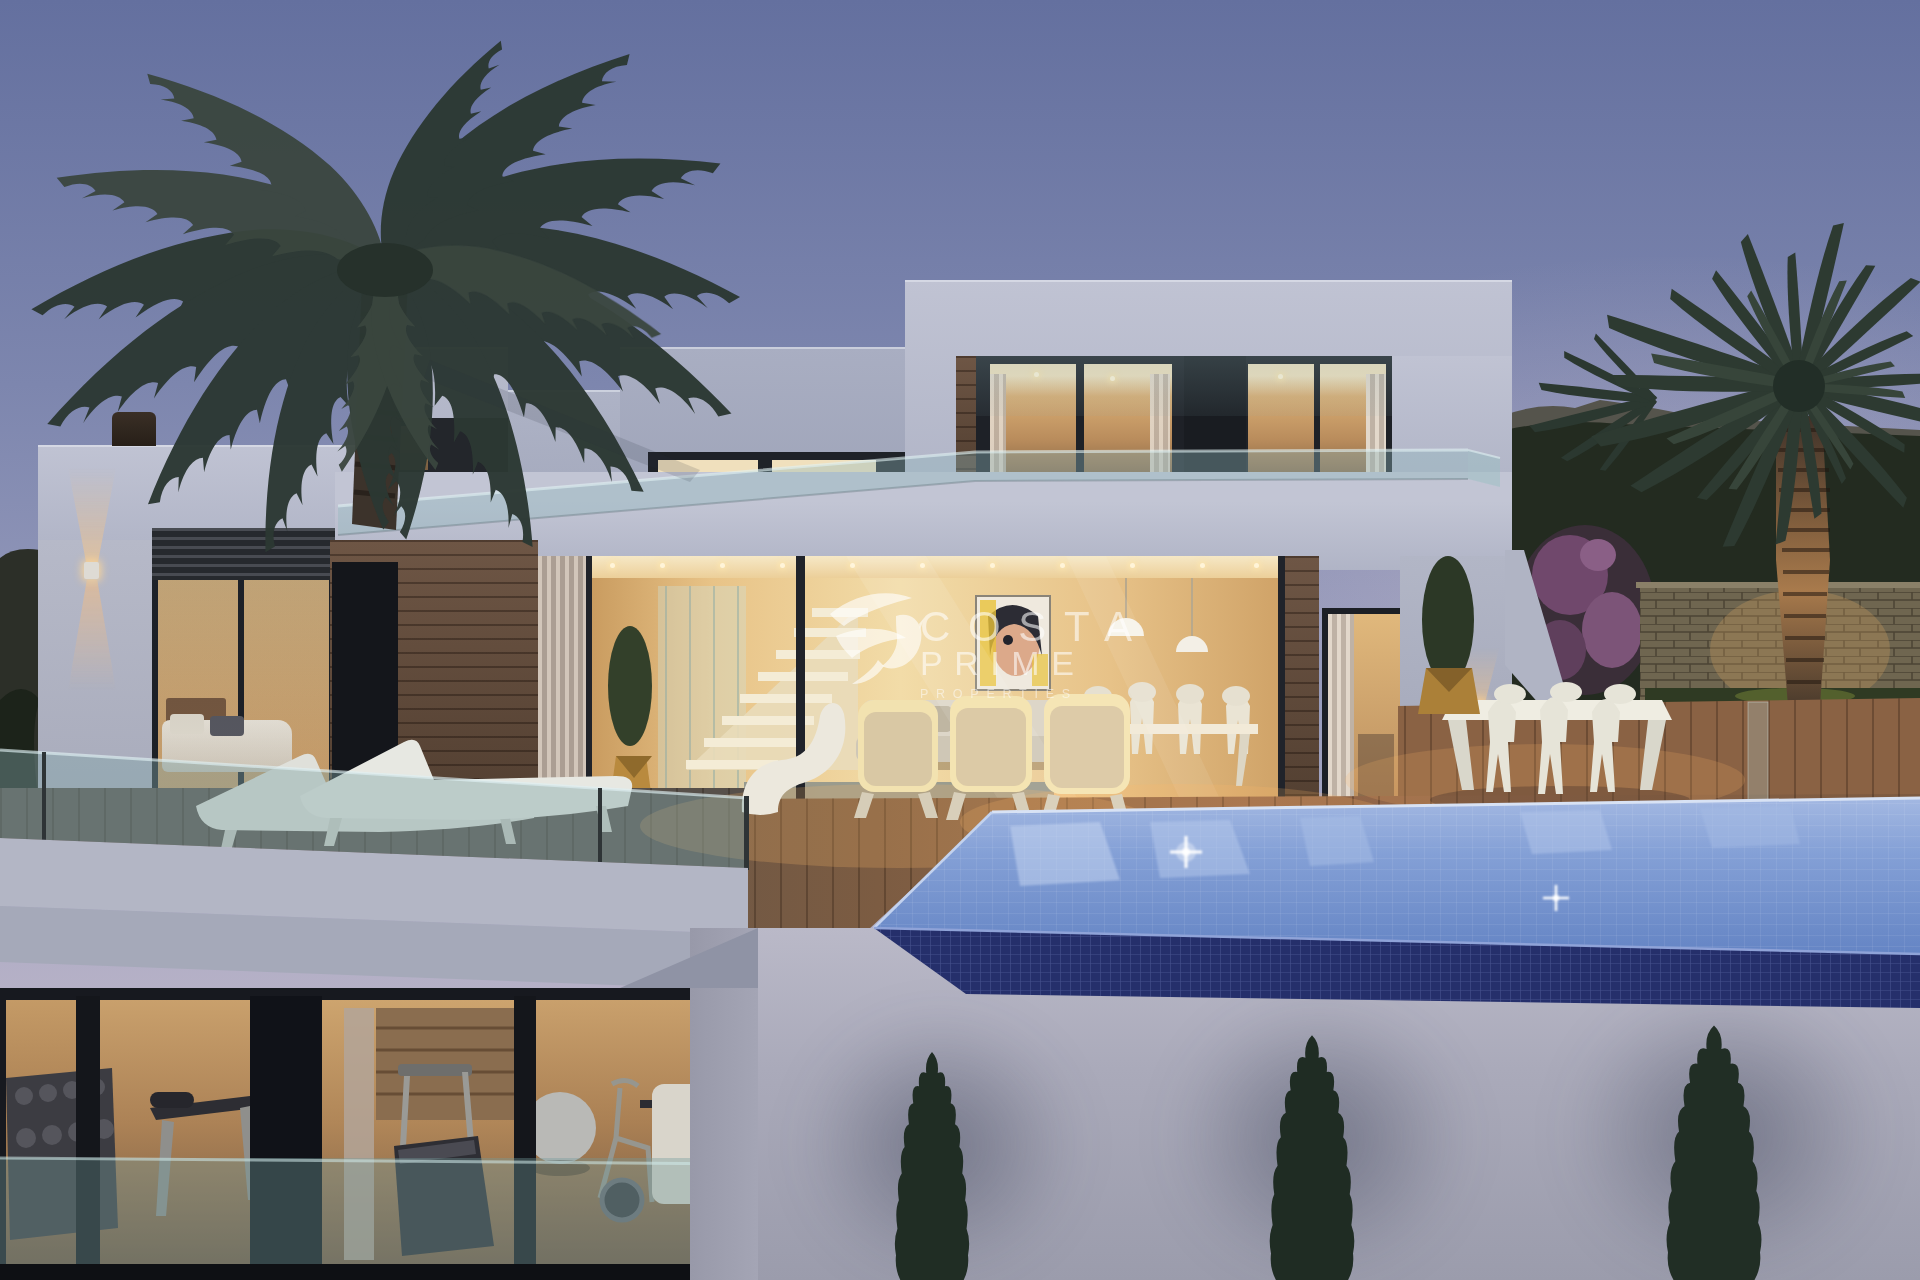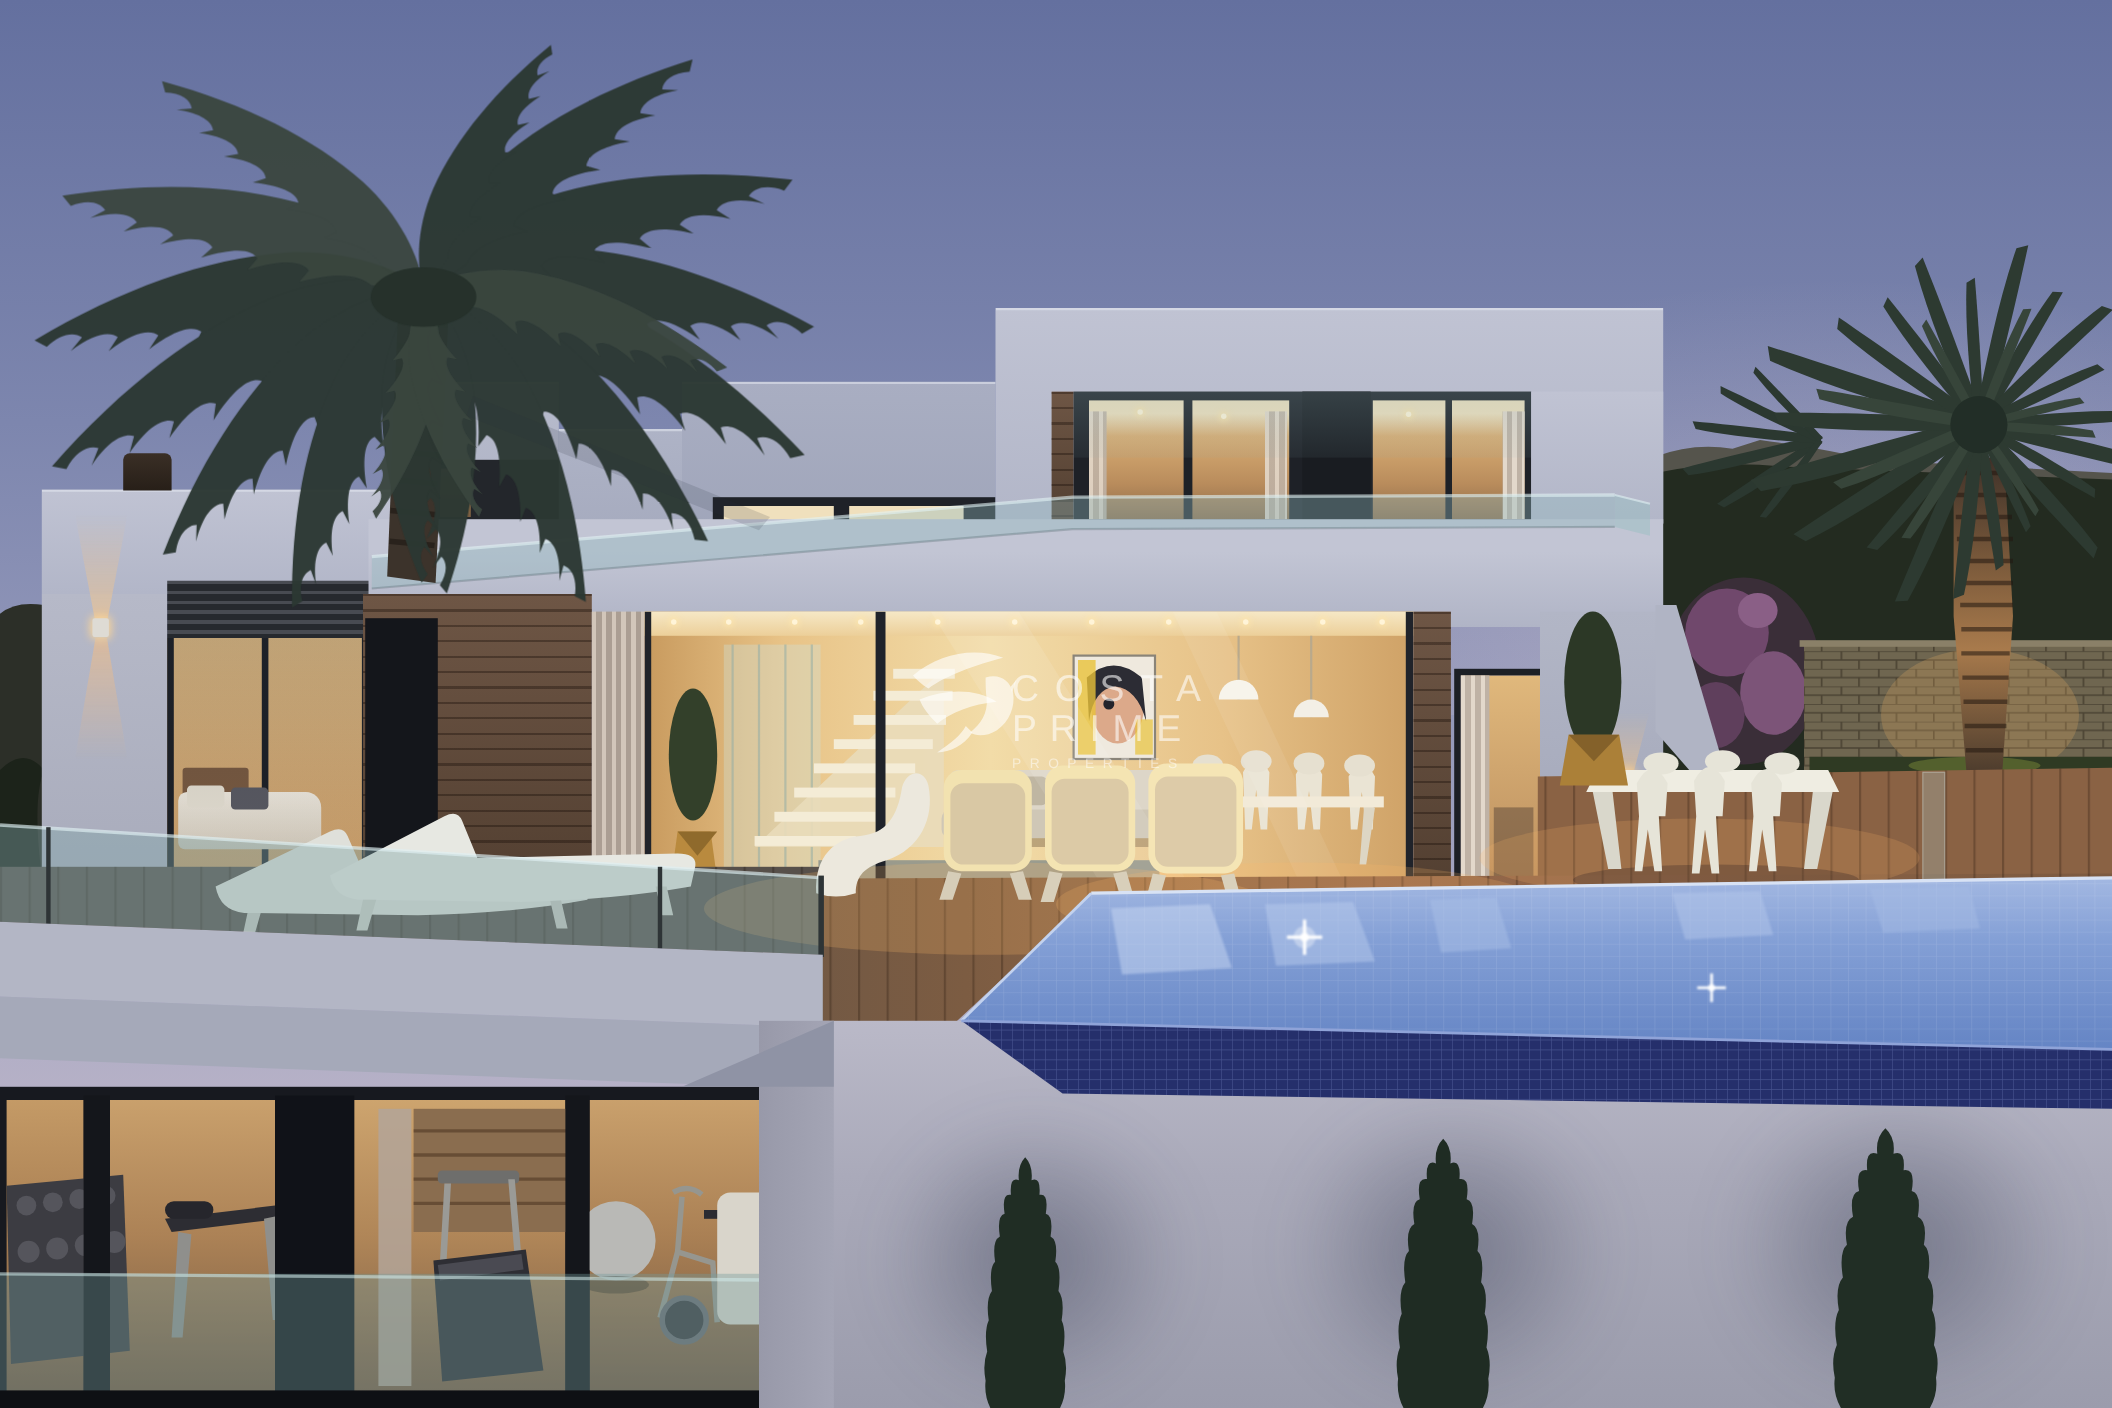--- a/index.html
+++ b/index.html
@@ -19,21 +19,21 @@
   .louver{background:repeating-linear-gradient(180deg,#484b52 0 3px,#26292e 3px 9px);}
   .woodH{background:repeating-linear-gradient(180deg,rgba(20,10,5,.35) 0 2px,rgba(0,0,0,0) 2px 14px),linear-gradient(180deg,#6e5645,#523f31);}
   .curtain{background:repeating-linear-gradient(90deg,#d2c6ba 0 4px,#ab9e93 4px 9px);}
   .curtain2{background:repeating-linear-gradient(90deg,#e3d8cb 0 4px,#bfb2a5 4px 9px);}
   .winWarm{background:linear-gradient(180deg,#f0e0bd 0 12px,#d8ad74 30%,#b98c5c 70%,#8d6b48 100%);}
   .glassTint{background:linear-gradient(180deg,rgba(140,175,180,.25),rgba(140,175,180,.08));}
   .dot{width:5px;height:5px;border-radius:50%;background:#fff4d8;box-shadow:0 0 6px 2px rgba(255,230,170,.8);} .blur3{filter:blur(3px);} .blur25{filter:blur(25px);}
   
   #watermark{left:824px;top:582px;width:320px;height:130px;color:rgba(255,255,255,.58);}
   #wm-text{position:absolute;left:96px;top:26px;white-space:nowrap;}
-  .wm1{font-size:34px;line-height:37px;letter-spacing:.42em;font-weight:400;}
+  .wm1{font-size:42px;line-height:37px;letter-spacing:.42em;font-weight:400;}
   .wm2{font-size:34px;line-height:37px;letter-spacing:.34em;font-weight:400;}
   .wm3{font-size:12.5px;letter-spacing:.62em;margin-top:5px;color:rgba(255,255,255,.5);}
 </style>
 </head>
 <body>
 
 <div id="stage">
 
   <div id="sky" class="abs">
       <div class="abs glow"></div>

